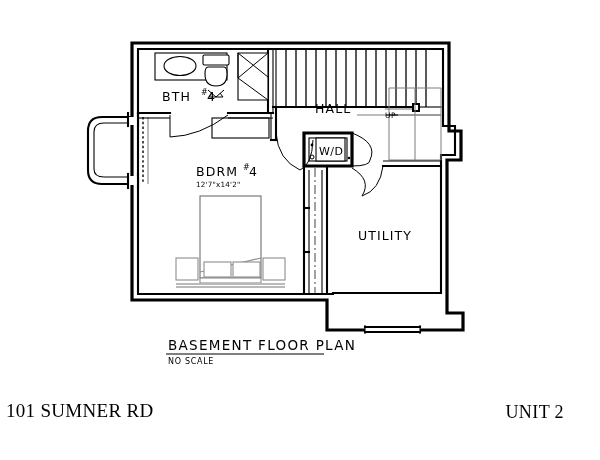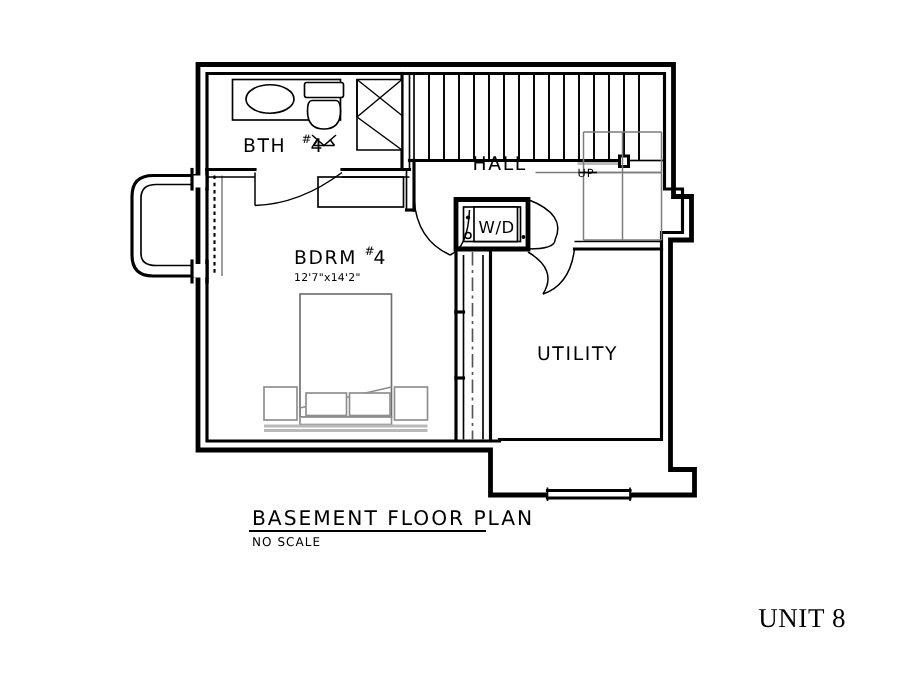--- a/index.html
+++ b/index.html
@@ -402,14 +402,15 @@
   <g>
     <text class="plan-title" x="168" y="350">BASEMENT FLOOR  PLAN</text>
     <path d="M 166 354 L 324 354" stroke="#000000" stroke-width="1.2" fill="none"></path>
     <text class="plan-subtitle" x="168" y="364">NO SCALE</text>
   </g>
 
 </svg>
 </div>
 
 <div id="footer-block">
-  <div id="unit-label">UNIT 8</div>
+  <div class="addr-line" id="addr-line-1">101 SUMNER RD</div>
+  <div id="unit-label">UNIT 2</div>
 </div>
 
 </body></html>

